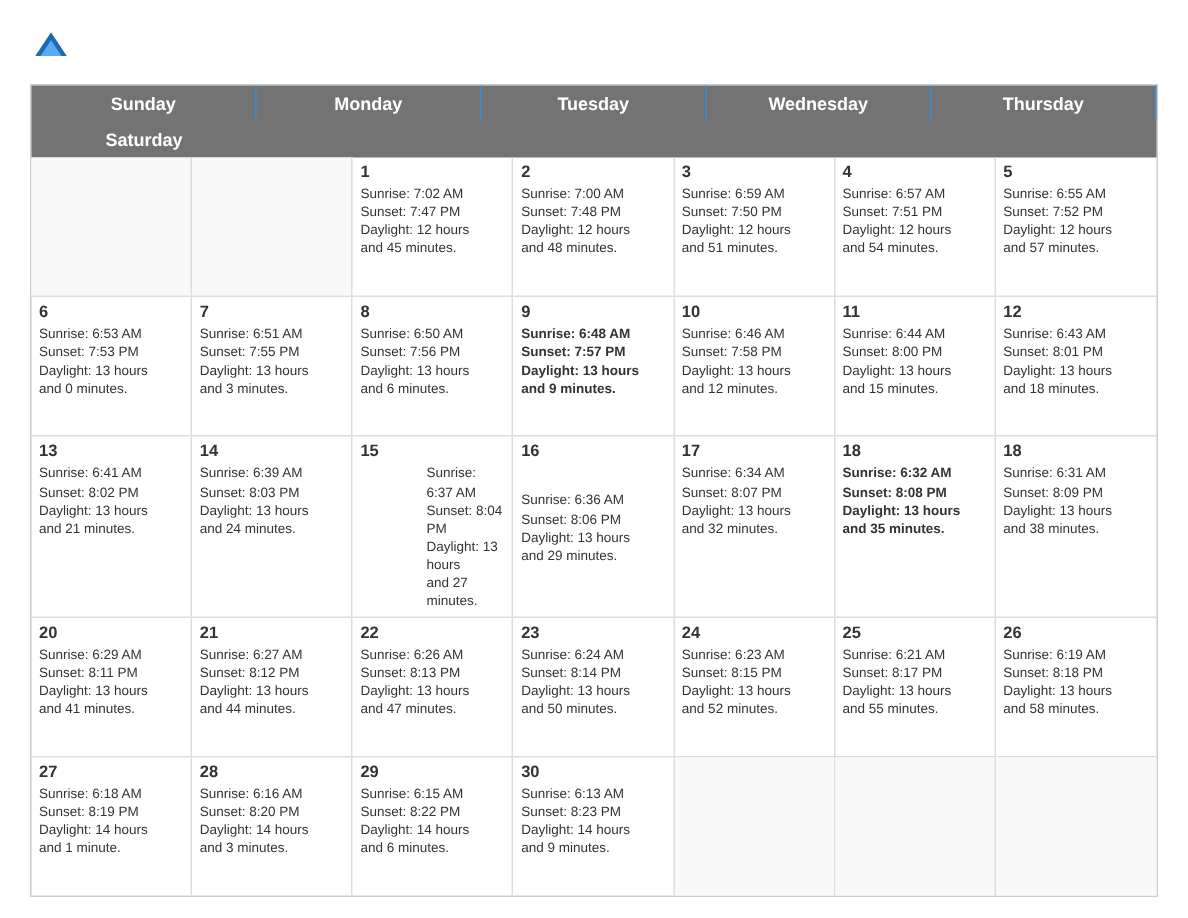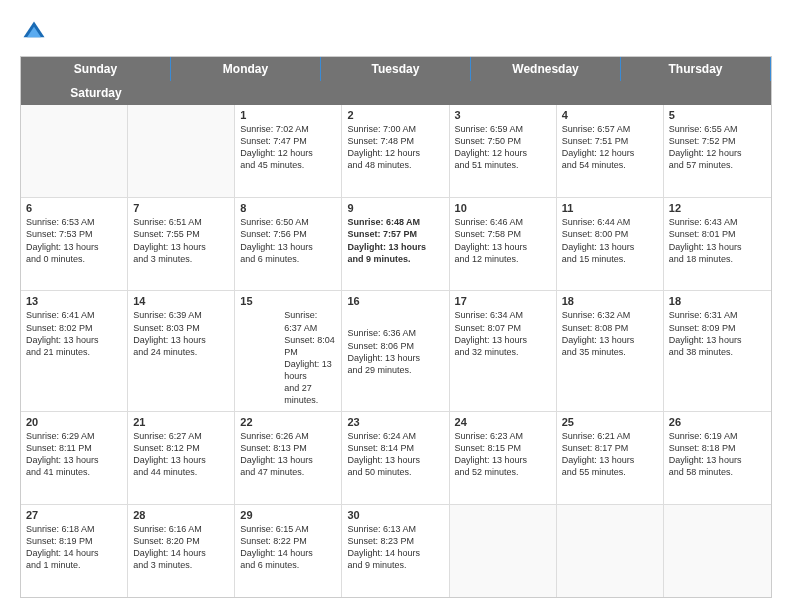--- a/index.html
+++ b/index.html
@@ -266,21 +266,21 @@
           </div>
           <div class="cal-cell">
             <span class="day-num">17</span>
             <div class="cell-text" style="white-space: pre-line;">Sunrise: 6:34 AM
 Sunset: 8:07 PM
 Daylight: 13 hours
 and 32 minutes.</div>
           </div>
           <div class="cal-cell">
             <span class="day-num">18</span>
-            <div class="cell-text" style="white-space: pre-line;">Sunrise: 6:32 AM
+            <div class="cell-text" style="white-space: pre-line; font-weight: bold;">Sunrise: 6:32 AM
 Sunset: 8:08 PM
 Daylight: 13 hours
 and 35 minutes.</div>
           </div>
           <div class="cal-cell">
             <span class="day-num">18</span>
             <div class="cell-text" style="white-space: pre-line;">Sunrise: 6:31 AM
 Sunset: 8:09 PM
 Daylight: 13 hours
 and 38 minutes.</div>

